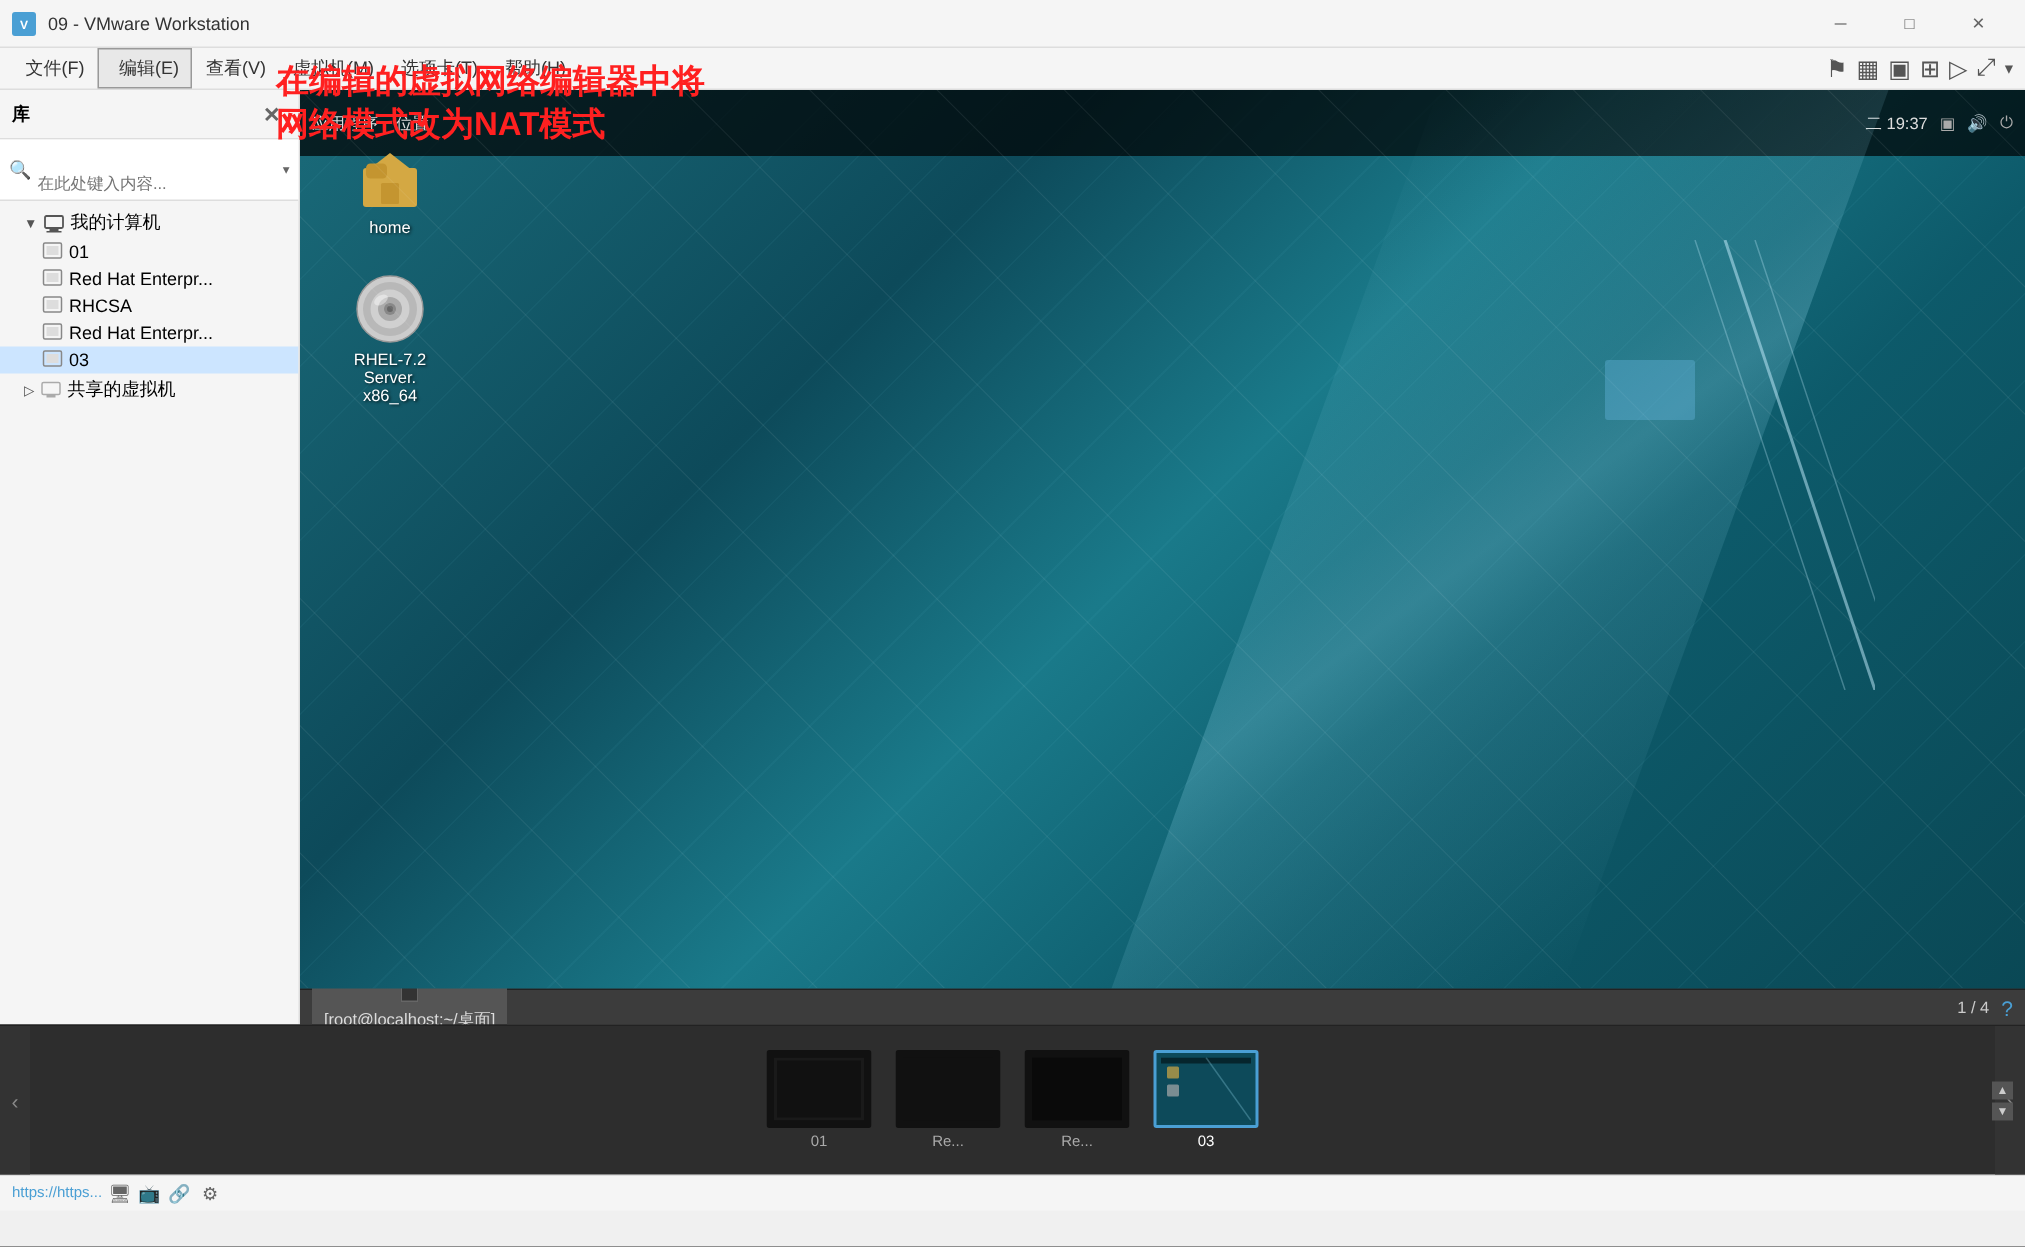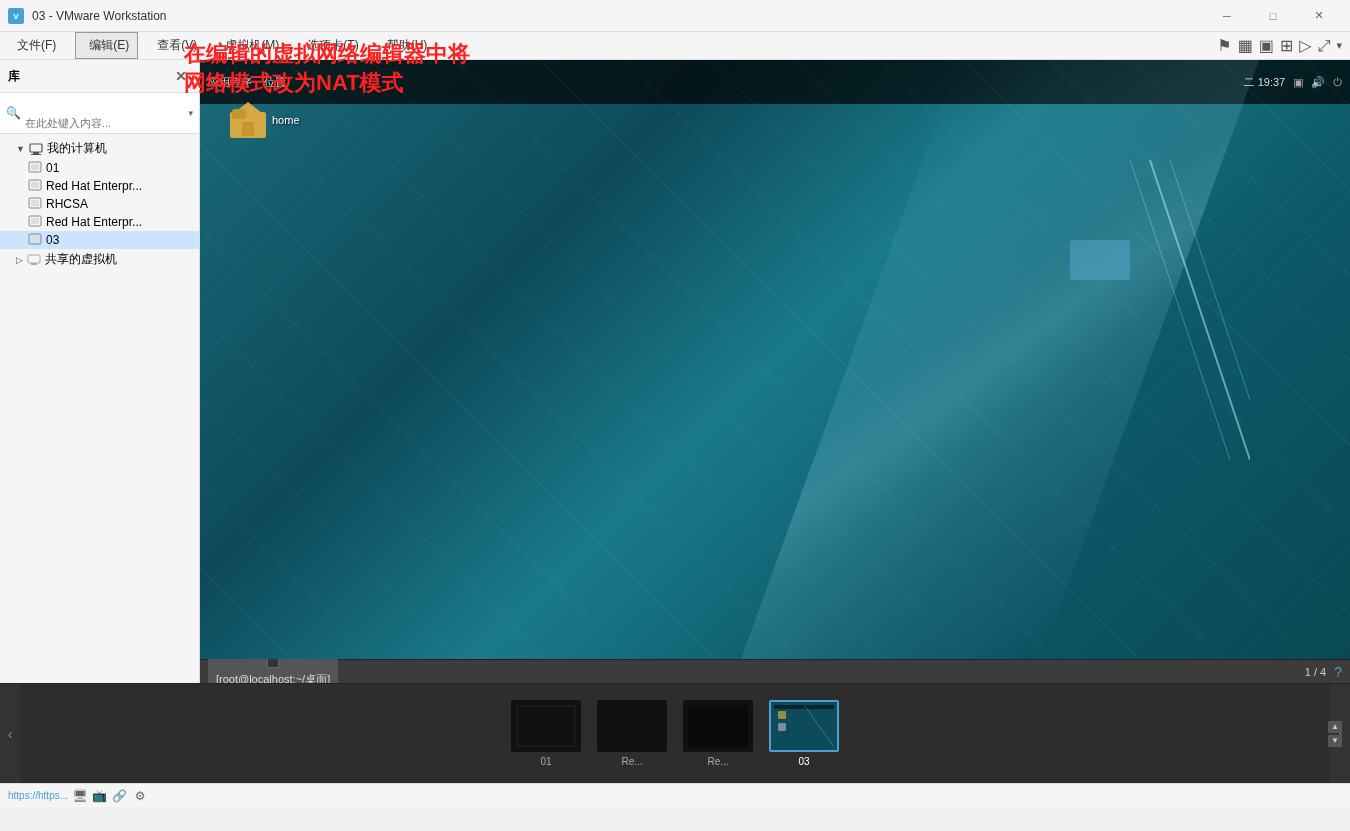--- a/index.html
+++ b/index.html
@@ -22,21 +22,21 @@
     .title-bar-btn { width: 46px; height: 32px; display: flex; align-items: center; justify-content: center; cursor: pointer; font-size: 11px; color: #666; }
 
     
     .menu-bar {
       height: 28px;
       background: #f5f5f5;
       border-bottom: 1px solid #ddd;
       display: flex;
       align-items: center;
       padding: 0 8px;
-      gap: 10px;
+      gap: 0;
     }
     .menu-item {
       padding: 4px 8px;
       cursor: pointer;
       font-size: 12px;
       color: #333;
       border: 1px solid transparent;
     }
     .menu-item.active { border: 1px solid #999; background: #e8e8e8; padding-left: 13px; }
 
@@ -144,21 +144,21 @@
     .desktop-icons {
       position: absolute;
       top: 30px;
       left: 20px;
       display: flex;
       flex-direction: column;
       gap: 16px;
     }
     .desktop-icon {
       display: flex;
-      flex-direction: row;
+      flex-direction: column;
       align-items: center;
       width: 80px;
       cursor: pointer;
       padding: 4px;
       border-radius: 4px;
     }
     .desktop-icon-img {
       width: 48px;
       height: 48px;
       display: flex;
@@ -342,21 +342,21 @@
 <body>
 
 <div class="title-bar">
   <div class="title-bar-left">
     <div class="title-bar-icon">
       <svg width="12" height="12" viewBox="0 0 12 12">
         <rect x="1" y="1" width="10" height="10" rx="1" fill="#4a9fd4"></rect>
         <text x="6" y="9" text-anchor="middle" font-size="8" fill="white" font-weight="bold">V</text>
       </svg>
     </div>
-    <span class="title-bar-text">03 - VMware Workstation</span>
+    <span class="title-bar-text">09 - VMware Workstation</span>
   </div>
   <div class="title-bar-controls">
     <div class="title-bar-btn">─</div>
     <div class="title-bar-btn">□</div>
     <div class="title-bar-btn close">✕</div>
   </div>
 </div>
 
 <div class="menu-bar">
   <div class="menu-item">文件(F)</div>
@@ -484,20 +484,36 @@
               <rect x="6" y="18" width="36" height="26" rx="2" fill="#d4a843"></rect>
               <polygon points="6,22 24,8 42,22" fill="#d4a843"></polygon>
               <rect x="8" y="15" width="14" height="10" rx="3" fill="#c49530"></rect>
               <rect x="18" y="28" width="12" height="14" rx="1" fill="#c49530"></rect>
             </svg>
           </div>
           <span class="desktop-icon-label">home</span>
         </div>
 
 
+        <div class="desktop-icon">
+          <div class="desktop-icon-img">
+            <svg width="48" height="48" viewBox="0 0 48 48">
+              <circle cx="24" cy="24" r="22" fill="#ccc" stroke="#999" stroke-width="1"></circle>
+              <circle cx="24" cy="24" r="18" fill="#b8b8b8"></circle>
+              <circle cx="24" cy="24" r="13" fill="#d0d0d0"></circle>
+              <circle cx="24" cy="24" r="8" fill="#aaa"></circle>
+              <circle cx="24" cy="24" r="4" fill="#888"></circle>
+              <circle cx="24" cy="24" r="2" fill="#666"></circle>
+
+              <ellipse cx="18" cy="18" rx="5" ry="3" fill="rgba(255,255,255,0.4)" transform="rotate(-30 18 18)"></ellipse>
+            </svg>
+          </div>
+          <span class="desktop-icon-label" style="white-space:pre-line; text-align:center;">RHEL-7.2 Server.
+x86_64</span>
+        </div>
       </div>
 
       <div style="position:absolute; top:0; left:0; right:0; bottom:0; pointer-events:none; overflow:hidden;">
         <svg width="100%" height="100%" style="opacity:0.1;">
           <defs>
             <pattern id="diag" width="60" height="60" patternUnits="userSpaceOnUse" patternTransform="rotate(-45)">
               <line x1="0" y1="0" x2="0" y2="60" stroke="white" stroke-width="1"></line>
             </pattern>
           </defs>
           <rect width="100%" height="100%" fill="url(#diag)"></rect>

